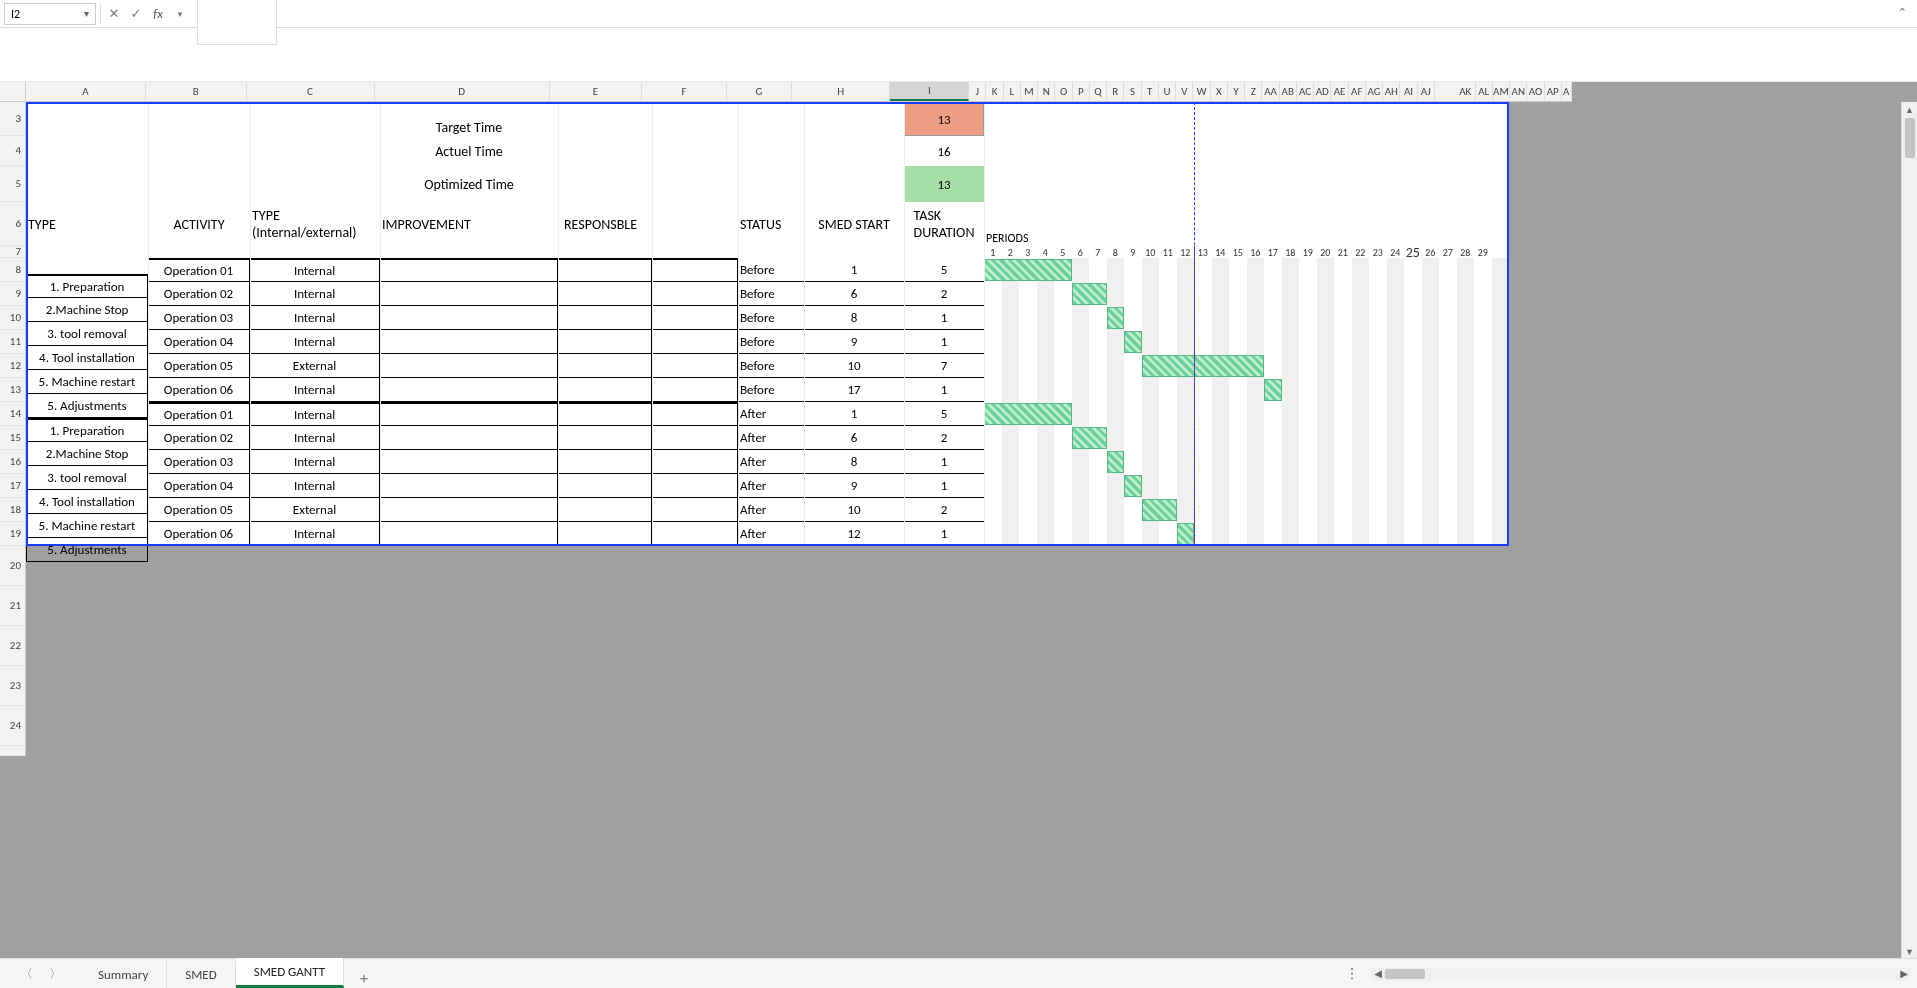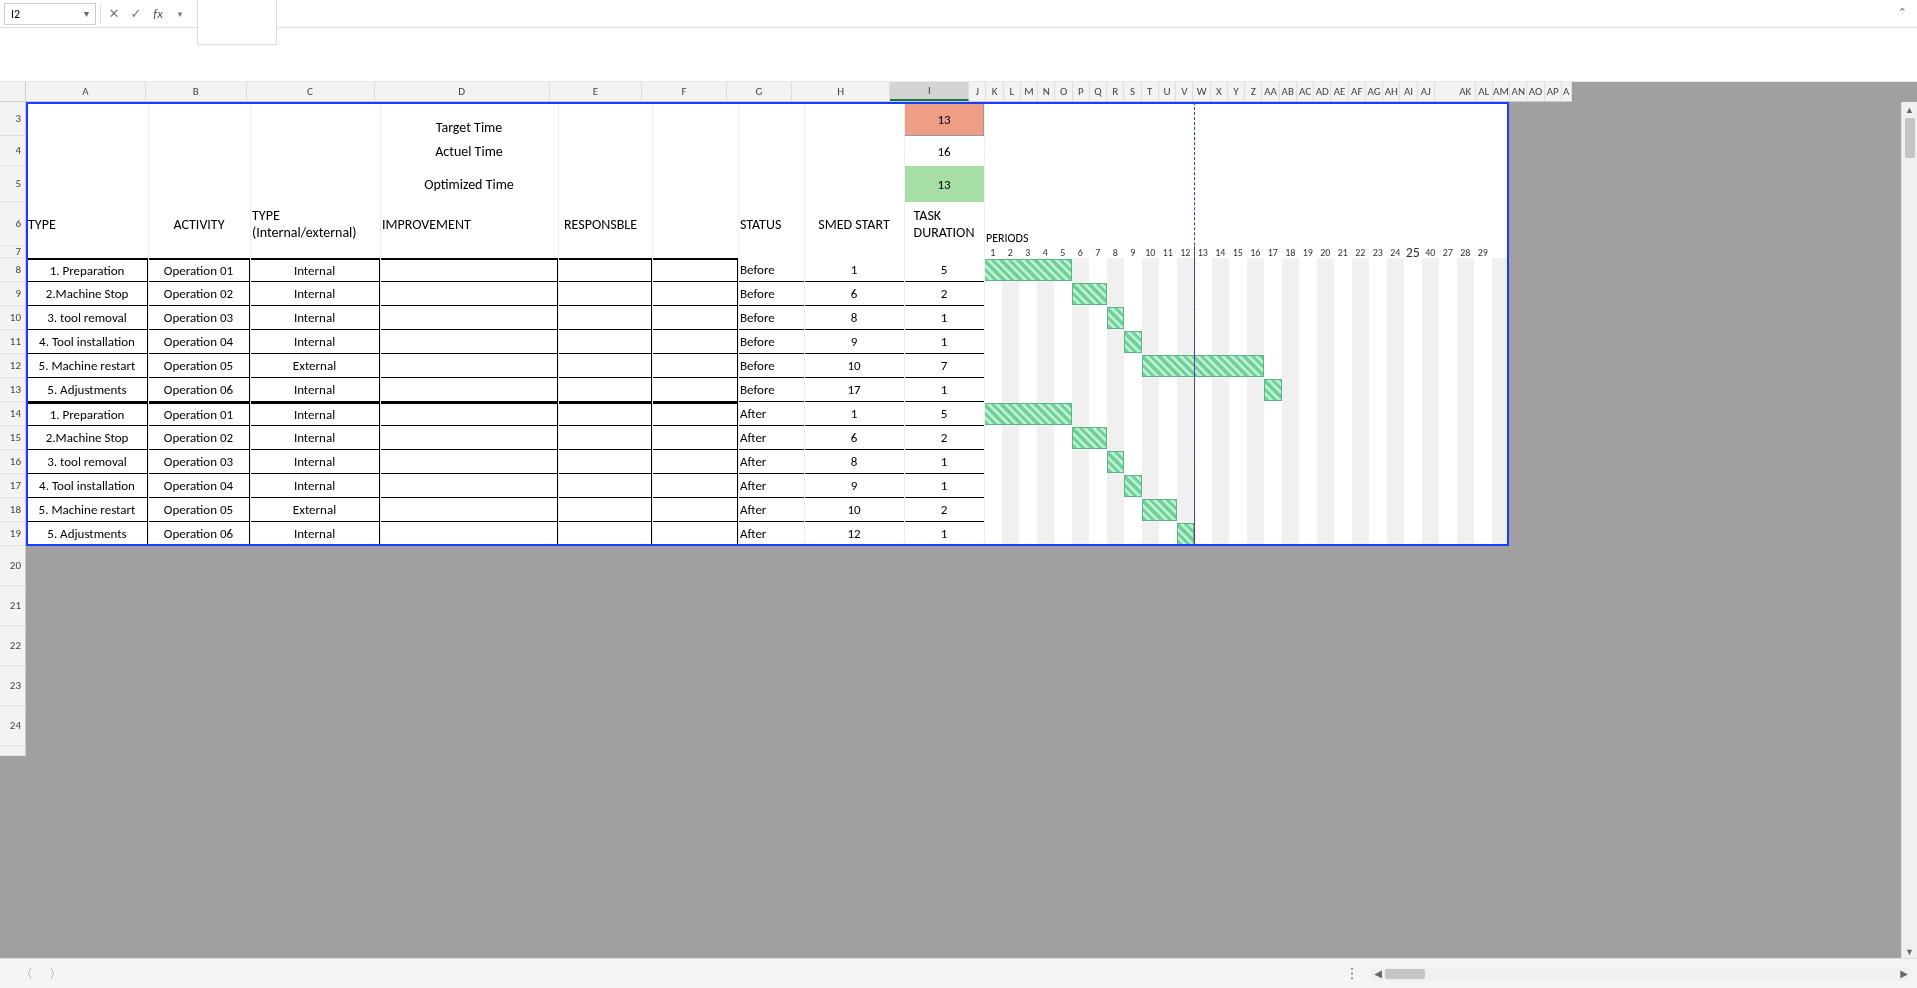--- a/index.html
+++ b/index.html
@@ -155,21 +155,21 @@
 
   .thead {
     font-size:14px; font-weight:400; color:#000000;
   }
   .dcell {
     border-bottom:1px solid #000;
     border-right:1px solid #000;
     display:flex;align-items:center;justify-content:center;
     font-size:13px;
   }
-  .dcell.first { border-left:1px solid #000; }
+  .dcell.first { border-left:1px solid #000;margin-top:16px; }
 
   .thick-top { border-top:2px solid #000; }
   .gantt-stripe {
     position:absolute;
     width:17.5px;
     background:#f0f0f0;
   }
   .gantt-bar {
     position:absolute;
     height:22px;
@@ -377,21 +377,21 @@
       <div class="cell c-center" style="left: 1220.5px; top: 144px; width: 17.5px; height: 12px;;font-size:10px;color:#333">16</div>
       <div class="cell c-center" style="left: 1238px; top: 144px; width: 17.5px; height: 12px;;font-size:10px;color:#333">17</div>
       <div class="cell c-center" style="left: 1255.5px; top: 144px; width: 17.5px; height: 12px;;font-size:10px;color:#333">18</div>
       <div class="cell c-center" style="left: 1273px; top: 144px; width: 17.5px; height: 12px;;font-size:10px;color:#333">19</div>
       <div class="cell c-center" style="left: 1290.5px; top: 144px; width: 17.5px; height: 12px;;font-size:10px;color:#333">20</div>
       <div class="cell c-center" style="left: 1308px; top: 144px; width: 17.5px; height: 12px;;font-size:10px;color:#333">21</div>
       <div class="cell c-center" style="left: 1325.5px; top: 144px; width: 17.5px; height: 12px;;font-size:10px;color:#333">22</div>
       <div class="cell c-center" style="left: 1343px; top: 144px; width: 17.5px; height: 12px;;font-size:10px;color:#333">23</div>
       <div class="cell c-center" style="left: 1360.5px; top: 144px; width: 17.5px; height: 12px;;font-size:10px;color:#333">24</div>
       <div class="cell c-center" style="left: 1378px; top: 144px; width: 17.5px; height: 12px;;font-size:14px;color:#333">25</div>
-      <div class="cell c-center" style="left: 1395.5px; top: 144px; width: 17.5px; height: 12px;;font-size:10px;color:#333">40</div>
+      <div class="cell c-center" style="left: 1395.5px; top: 144px; width: 17.5px; height: 12px;;font-size:10px;color:#333">26</div>
       <div class="cell c-center" style="left: 1413px; top: 144px; width: 17.5px; height: 12px;;font-size:10px;color:#333">27</div>
       <div class="cell c-center" style="left: 1430.5px; top: 144px; width: 17.5px; height: 12px;;font-size:10px;color:#333">28</div>
       <div class="cell c-center" style="left: 1448px; top: 144px; width: 17.5px; height: 12px;;font-size:10px;color:#333">29</div>
       <div class="cell c-center" style="left: 1465.5px; top: 156px; width: 17.5px; height: 12px;;font-size:14px;color:#333">30</div>
       <div class="gantt-stripe" style="left: 975.5px; top: 156px; height: 288px;"></div>
       <div class="gantt-stripe" style="left: 1010.5px; top: 156px; height: 288px;"></div>
       <div class="gantt-stripe" style="left: 1045.5px; top: 156px; height: 288px;"></div>
       <div class="gantt-stripe" style="left: 1080.5px; top: 156px; height: 288px;"></div>
       <div class="gantt-stripe" style="left: 1115.5px; top: 156px; height: 288px;"></div>
       <div class="gantt-stripe" style="left: 1150.5px; top: 156px; height: 288px;"></div>
@@ -544,20 +544,26 @@
     <div style="flex:1"></div>
     <div class="arrow">▼</div>
   </div>
 </div>
 
 <div class="bottom-bar">
   <div class="nav-arrows">
     <span>〈</span>
     <span>〉</span>
   </div>
+  <div class="tabs">
+    <div class="tab">Summary</div>
+    <div class="tab">SMED</div>
+    <div class="tab active">SMED GANTT</div>
+    <div class="tab-add">＋</div>
+  </div>
   <div class="hscroll-area">
     <div class="dots">⋮</div>
     <div class="hscroll">
       <div class="harrow">◀</div>
       <div class="htrack">
           <div class="hthumb"></div>
         </div>
       <div class="harrow">▶</div>
     </div>
   </div>

